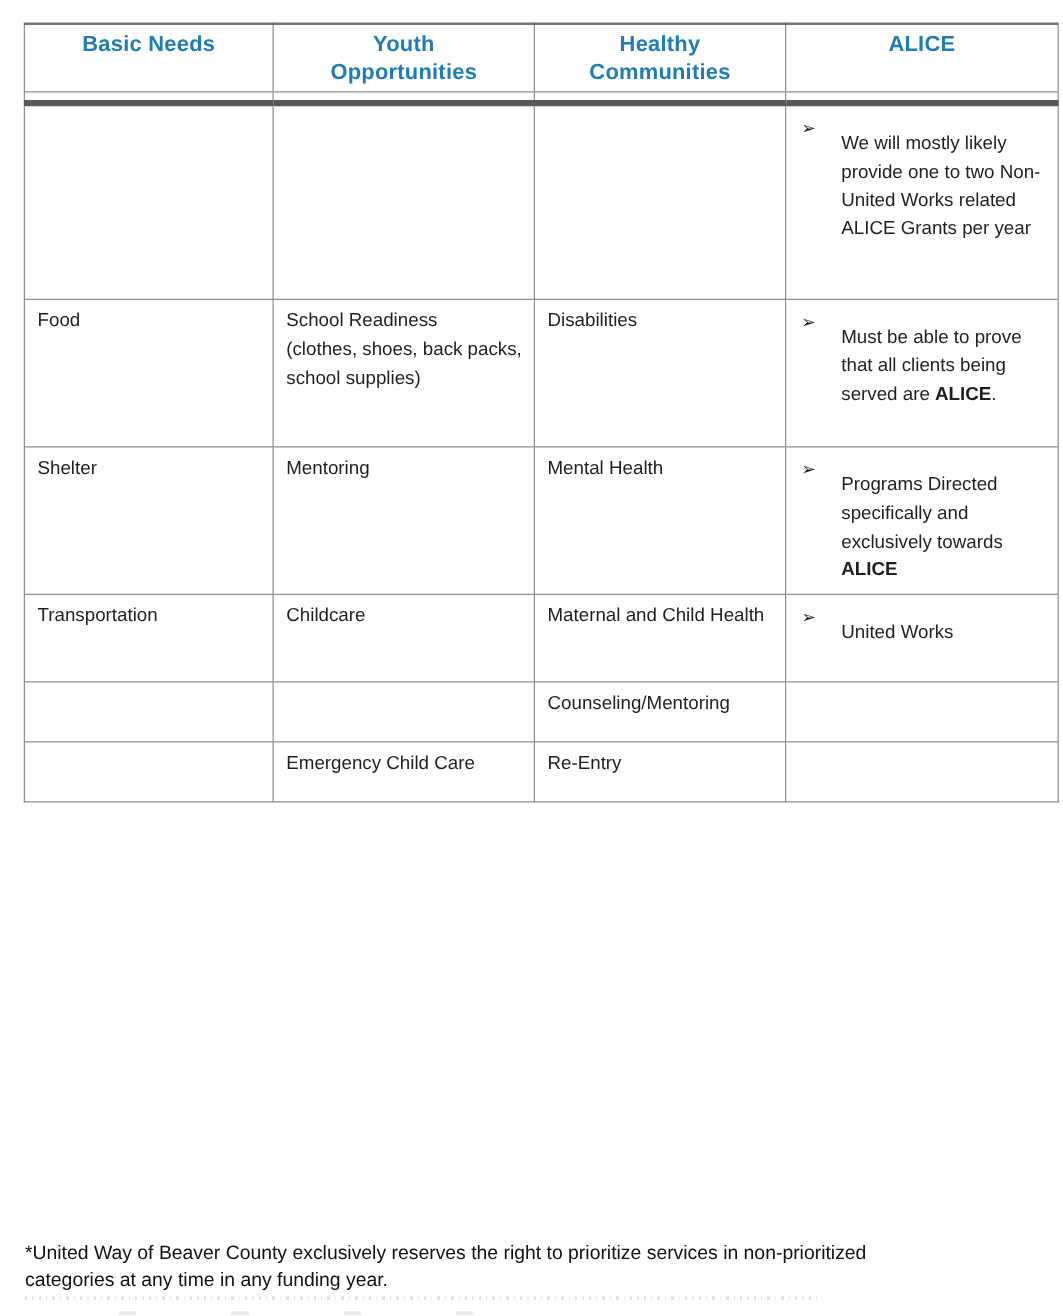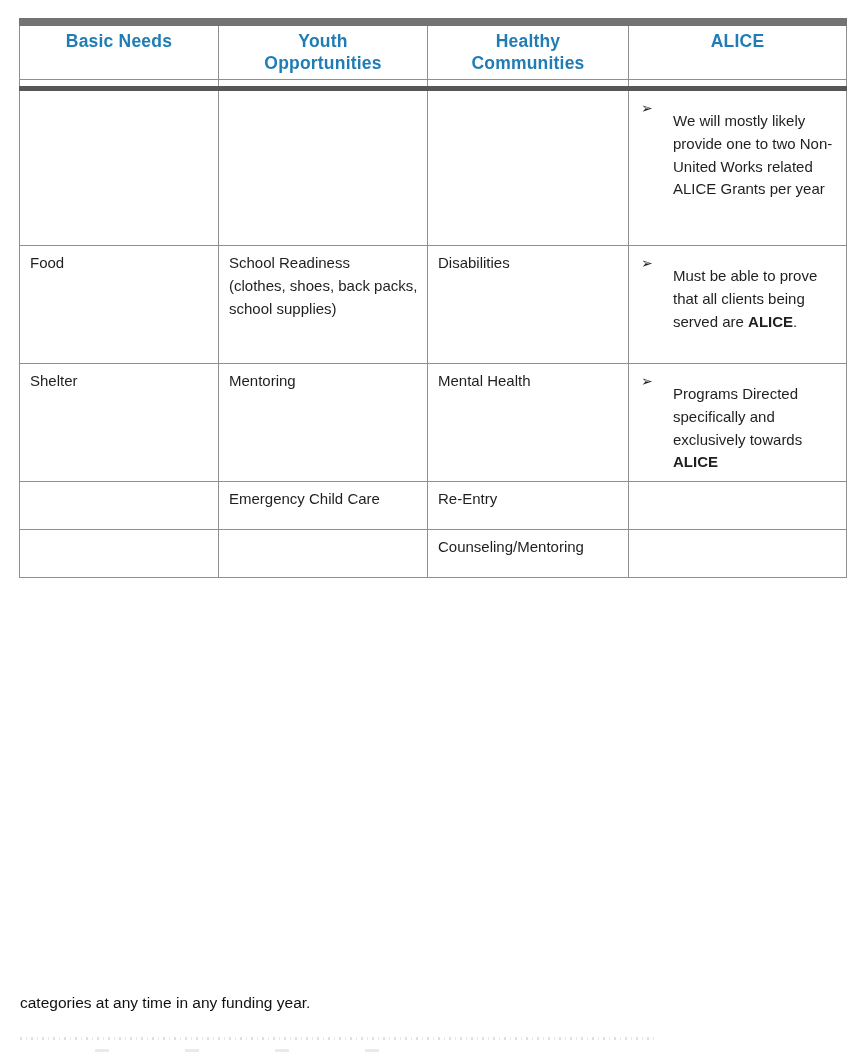--- a/index.html
+++ b/index.html
@@ -26,21 +26,21 @@
     left: 19px;
     top: 18px;
     width: 827px;
     border-collapse: collapse;
     table-layout: fixed;
   }
   table.priorities, table.priorities th, table.priorities td {
     border: 1px solid #8f8f8f;
   }
   table.priorities {
-    border-top: 8px solid #737373;
+    border-top: 2px solid #737373;
   }
   th.hdr {
     height: 44px;
     vertical-align: top;
     text-align: center;
     padding: 5px 6px 4px 6px;
     font-size: 17.5px;
     font-weight: bold;
     color: #1f7cb4;
     letter-spacing: 0.2px;
@@ -173,40 +173,52 @@
         <td class="c">Mental Health</td>
         <td class="c alice">
           <div class="bullet-row">
             <span class="bullet">➢</span>
             <span class="alice-text"><span>Programs Directed specifically and exclusively towards </span><b>ALICE</b><span></span></span>
           </div>
         </td>
       </tr>
 
 
-
-
+      <tr style="height:70px">
+        <td class="c">Transportation</td>
+        <td class="c">Childcare</td>
+        <td class="c">Maternal and Child Health</td>
+        <td class="c alice">
+          <div class="bullet-row">
+            <span class="bullet">➢</span>
+            <span class="alice-text"><span>United Works</span><b></b><span></span></span>
+          </div>
+        </td>
+      </tr>
+
+
+
+      <tr style="height:48px">
+        <td class="c"></td>
+        <td class="c"></td>
+        <td class="c">Counseling/Mentoring</td>
+        <td class="c alice"></td>
+      </tr>
 
       <tr style="height:48px">
         <td class="c"></td>
         <td class="c">Emergency Child Care</td>
         <td class="c">Re-Entry</td>
         <td class="c alice"></td>
       </tr>
 
-      <tr style="height:48px">
-        <td class="c"></td>
-        <td class="c"></td>
-        <td class="c">Counseling/Mentoring</td>
-        <td class="c alice"></td>
-      </tr>
-
     </tbody>
   </table>
 
   <div class="footnote">
+    <div>*United Way of Beaver County exclusively reserves the right to prioritize services in non-prioritized</div>
     <div>categories at any time in any funding year.</div>
   </div>
 
   <div class="cutoff-strip"></div>
   <div class="cutoff-strip2"></div>
 
 </div>
 
 </body></html>

